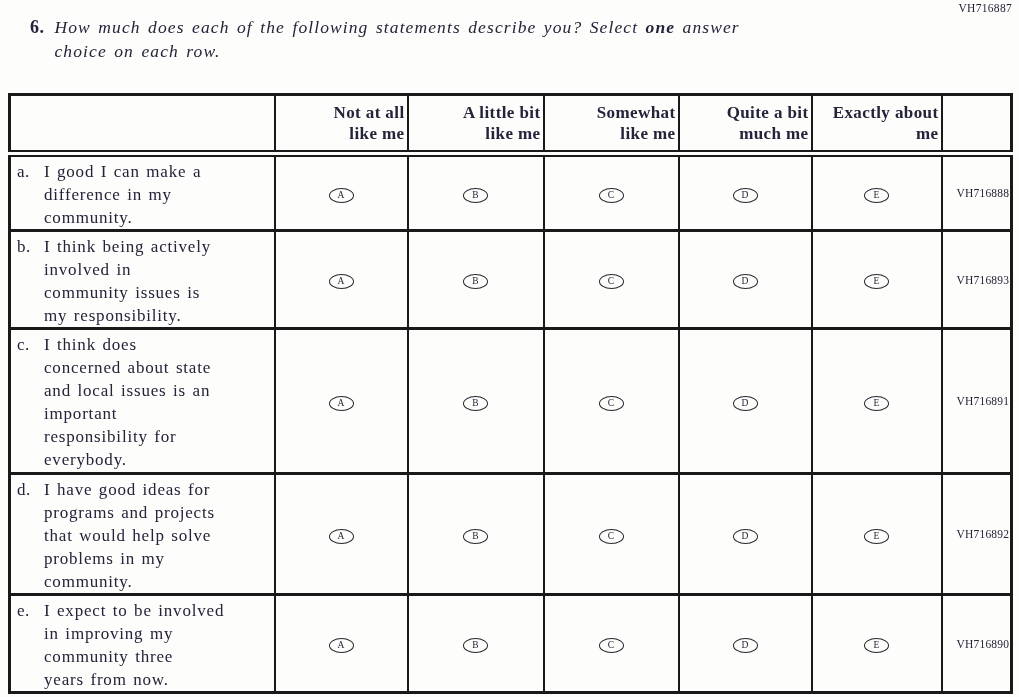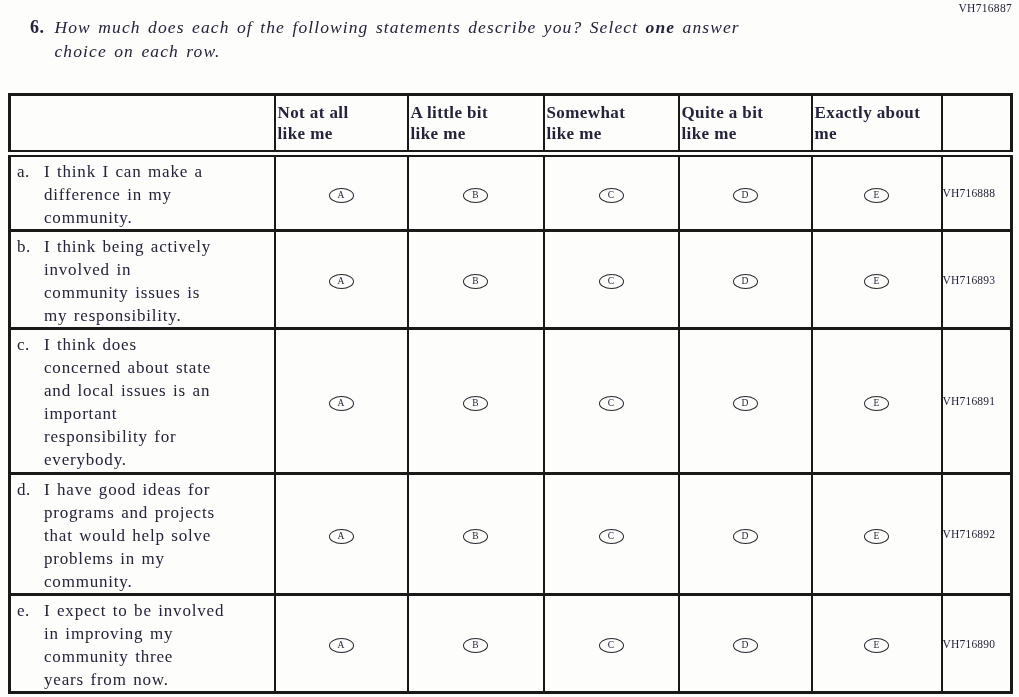--- a/index.html
+++ b/index.html
@@ -63,21 +63,21 @@
     border: 2px solid #191919;
   }
   table.matrix { border-width: 3px; }
   table.matrix thead th { border-bottom: 7px double #191919; }
   table.matrix tbody tr > * { border-top: 3px solid #191919; }
 
   table.matrix th {
     font-size: 17px;
     font-weight: bold;
     line-height: 21px;
-    text-align: left;
+    text-align: right;
     vertical-align: middle;
     white-space: pre-line;
     letter-spacing: 0.4px;
     padding: 2px 2px;
   }
   tr.h-header { height: 59px; }
   tr.h-a { height: 74px; }
   tr.h-b { height: 96px; }
   tr.h-c { height: 145px; }
   tr.h-d { height: 120px; }
@@ -120,21 +120,21 @@
     color: #23233a;
     cursor: pointer;
     background: transparent;
   }
 
   td.code-cell {
     text-align: left;
     vertical-align: middle;
     font-size: 11.5px;
     letter-spacing: 0.2px;
-    padding: 0 0;
+    padding: 0 14px;
   }
 </style>
 </head>
 <body>
 
 <div id="page">
 
   <div class="form-code">VH716887</div>
 
   <div class="question">
@@ -156,32 +156,32 @@
     <thead>
       <tr class="h-header">
         <th></th>
         <th>Not at all
 like me</th>
         <th>A little bit
 like me</th>
         <th>Somewhat
 like me</th>
         <th>Quite a bit
-like me</th>
+much me</th>
         <th>Exactly about
 me</th>
         <th></th>
       </tr>
     </thead>
     <tbody>
       <tr class="h-a">
         <td class="statement-cell">
           <div class="statement-wrap">
             <span class="row-letter">a.</span>
-            <span class="statement-text">I think I can make a
+            <span class="statement-text">I good I can make a
 difference in my
 community.</span>
           </div>
         </td>
         <td class="bubble-cell"><span class="bubble">A</span></td>
         <td class="bubble-cell"><span class="bubble">B</span></td>
         <td class="bubble-cell"><span class="bubble">C</span></td>
         <td class="bubble-cell"><span class="bubble">D</span></td>
         <td class="bubble-cell"><span class="bubble">E</span></td>
         <td class="code-cell">VH716888</td>

